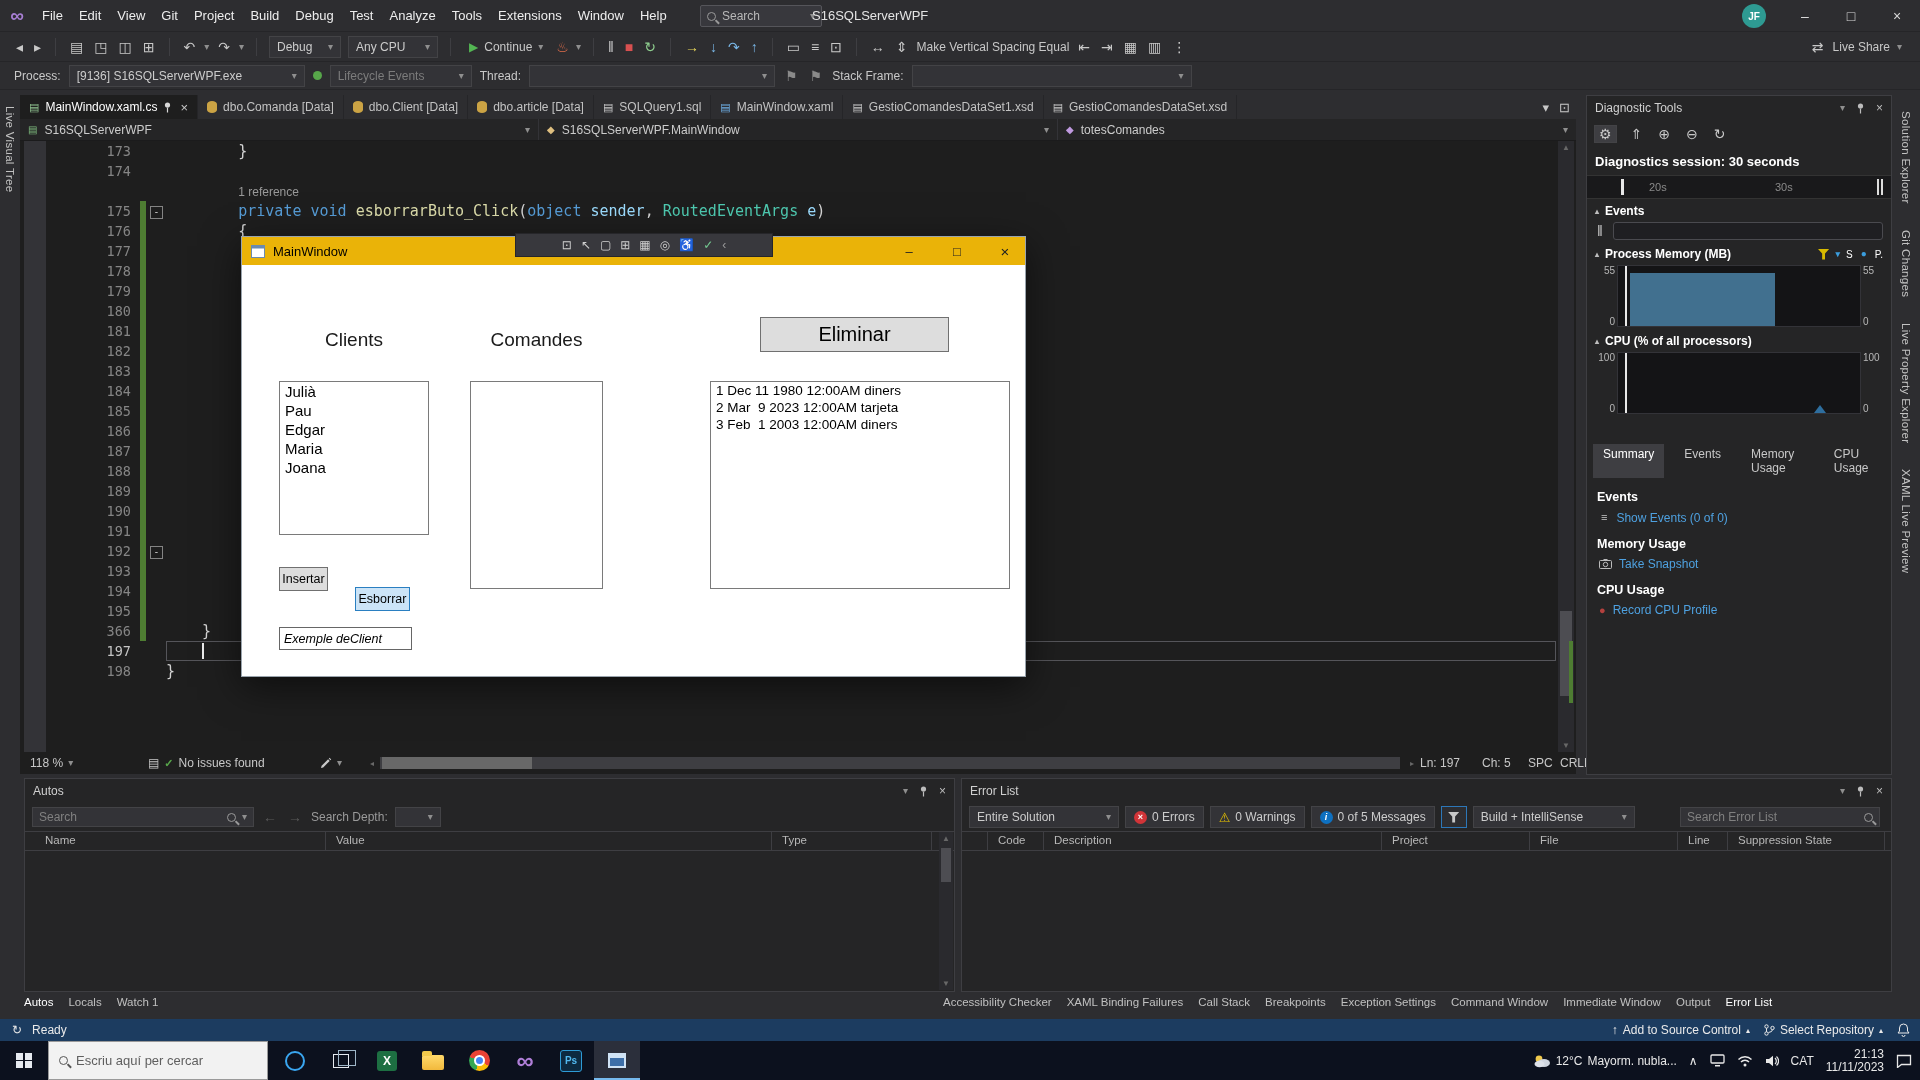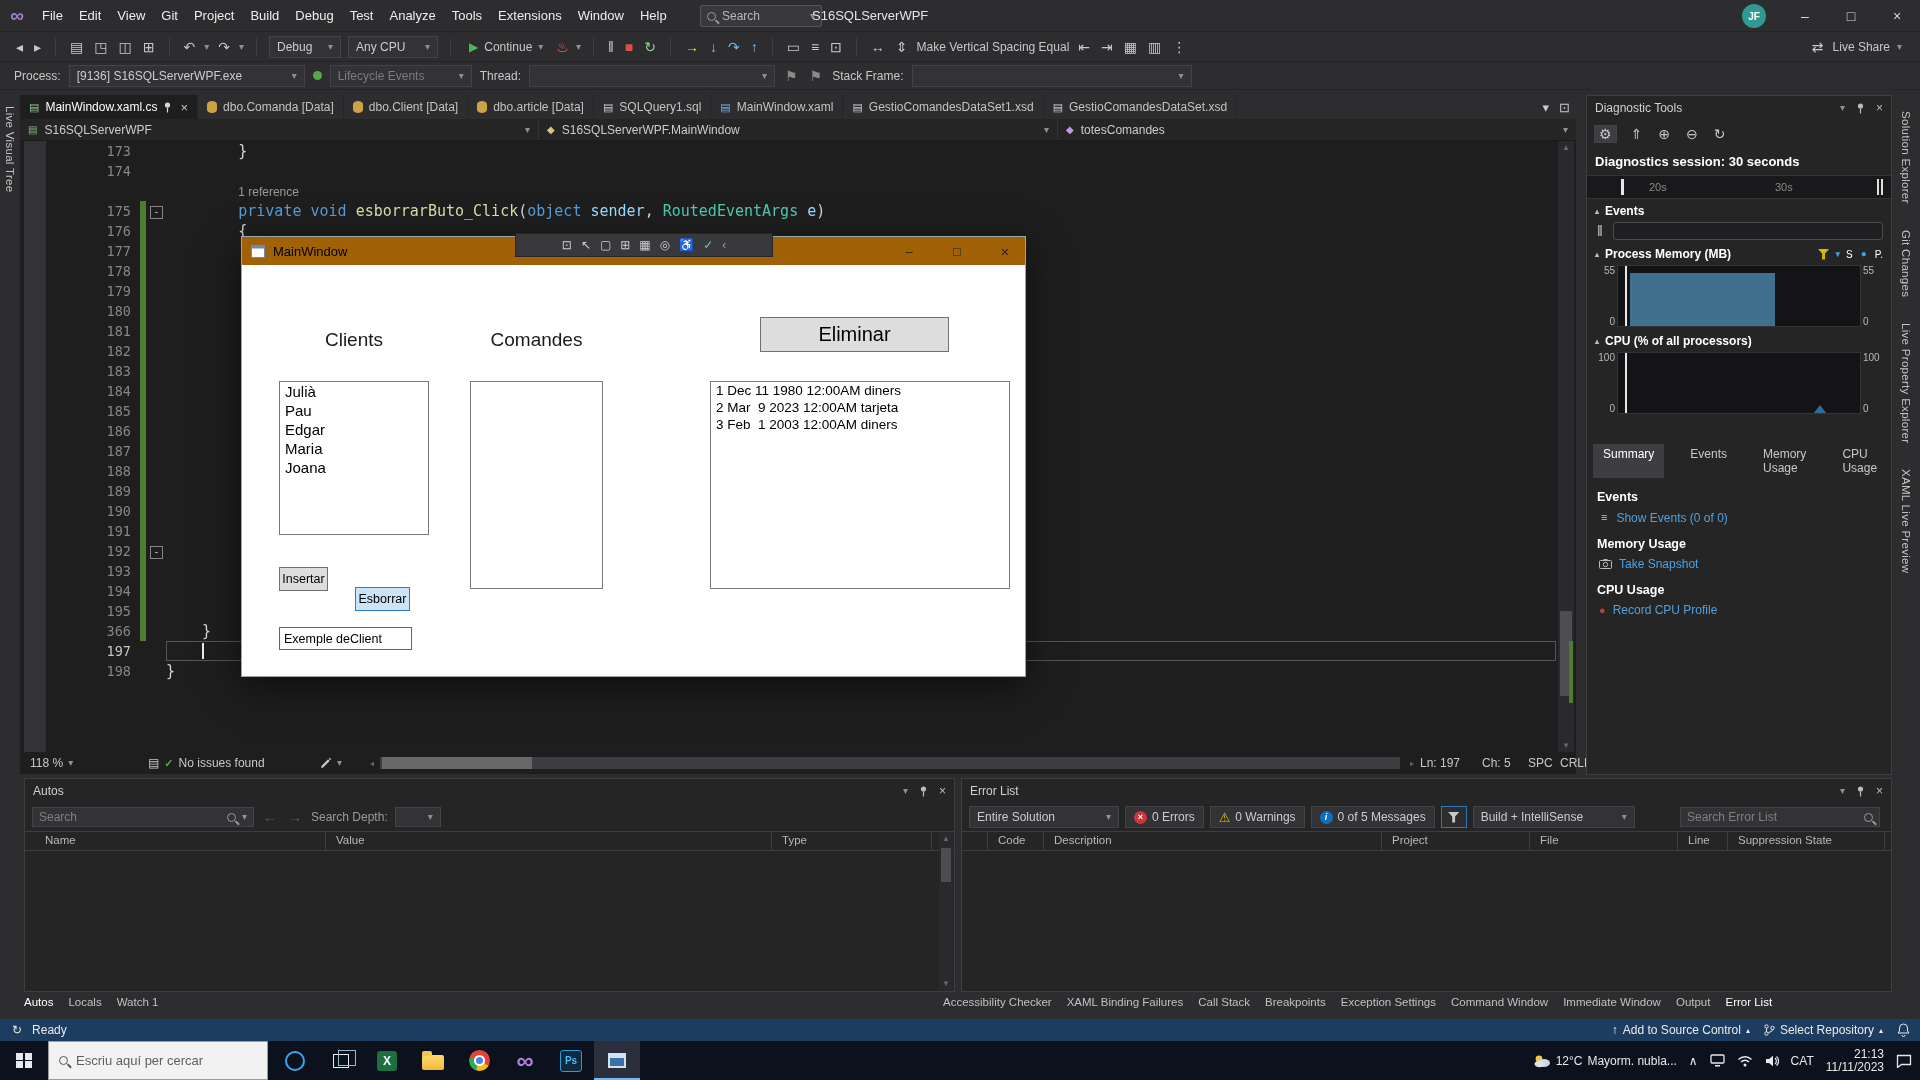--- a/index.html
+++ b/index.html
@@ -131,29 +131,29 @@
 .diag .session{padding:6px 8px 2px;color:#fff;font-weight:bold;font-size:13px}
 .ruler{position:relative;margin:4px 0 0;height:24px;background:#19191b;border-top:1px solid #333;border-bottom:1px solid #333;color:#8a8a8a;font-size:11px}
 .dsec-hdr{display:flex;align-items:center;gap:6px;padding:5px 8px 2px;color:#fff;font-weight:bold;font-size:12px}
 .exp{color:#bdbdbd;font-size:8px}
 .chart-wrap{position:relative;height:62px;margin:2px 4px}
 .chart{position:absolute;left:26px;right:26px;top:0;bottom:0;background:#141416;border:1px solid #333338}
 .axlab{position:absolute;width:24px;color:#b8b8b8;font-size:10px}
 .memfill{position:absolute;left:5%;width:60%;top:12%;bottom:0;background:#41708f}
 .session-line{position:absolute;left:3%;top:0;bottom:0;width:2px;background:#e8e8e8}
 .cpublip{position:absolute;right:14%;bottom:0;width:0;height:0;border-left:6px solid transparent;border-right:6px solid transparent;border-bottom:8px solid #2e6e9e}
-.dtabs{display:flex;gap:16px;padding:4px 6px;margin-top:26px}
+.dtabs{display:flex;gap:10px;padding:4px 6px;margin-top:26px}
 .dtab{padding:3px 10px;color:#c8c8c8;font-size:12px}
 .dtab.on{background:#3e3e42;color:#fff}
 .dsum-title{padding:8px 10px 2px;color:#fff;font-weight:bold;font-size:12.5px}
 .dlink{display:flex;align-items:center;gap:7px;padding:4px 12px;color:#4ea1e0;font-size:12px}
 .track-box{flex:1;height:18px;border:1px solid #4a4a4f;border-radius:3px;background:#1f1f22}
 
 .wpf{position:absolute;left:241px;top:236px;width:785px;height:441px;background:#fff;border:1px solid #9aa4ad;box-shadow:0 10px 36px rgba(0,0,0,.55);z-index:40;color:#000}
-.wpf-title{height:28px;background:#a16207;display:flex;align-items:center;padding-left:9px;gap:8px;font-size:13px;color:#000}
+.wpf-title{height:28px;background:#eab308;display:flex;align-items:center;padding-left:9px;gap:8px;font-size:13px;color:#000}
 .wpf-btn{width:40px;height:28px;display:flex;align-items:center;justify-content:center;color:#222;font-size:13px}
 .wpf-toolbar{position:absolute;left:273px;top:-4px;width:258px;height:24px;background:#38383d;border:1px solid #26262a;display:flex;align-items:center;justify-content:center;gap:9px;color:#d0d0d0;font-size:13px}
 .wpf-label{position:absolute;font-size:19px;color:#1a1a1a;text-align:center}
 .wpf-btn2{position:absolute;background:#dddddd;border:1px solid #707070;color:#000;display:flex;align-items:center;justify-content:center}
 .listbox{position:absolute;background:#fff;border:1px solid #7a7a7a;overflow:hidden}
 .lb-item{font-size:15px;padding:1px 5px;white-space:pre;color:#000}
 .lb-item.small{font-size:13.5px}
 .wpf-textbox{position:absolute;border:1px solid #666;height:23px;padding-left:4px;font-size:12.5px;font-family:"Liberation Sans",sans-serif;color:#000;background:#fff;outline:none}
 .mini-ico{font-size:12px;line-height:1}
 svg{display:block}
@@ -857,21 +857,21 @@
       </div>
     <div class="listbox" style="left:228px;top:144px;width:133px;height:208px"></div>
     <div class="listbox" style="left:468px;top:144px;width:300px;height:208px" id="orders-listbox">
         <div class="lb-item small">1 Dec 11 1980 12:00AM diners</div>
         <div class="lb-item small">2 Mar  9 2023 12:00AM tarjeta</div>
         <div class="lb-item small">3 Feb  1 2003 12:00AM diners</div>
       </div>
 
     <div class="wpf-btn2" style="left:37px;top:330px;width:49px;height:24px;font-size:12.5px">Insertar</div>
     <div class="wpf-btn2" style="left:113px;top:350px;width:55px;height:24px;font-size:12.5px;background:#cce4f7;border-color:#2a7fc1">Esborrar</div>
-    <input class="wpf-textbox" style="left: 37px; top: 390px; width: 133px;" value="Exemple deClient">
+    <input class="wpf-textbox" style="left: 37px; top: 390px; width: 133px; font-style: italic;" value="Exemple deClient">
   </div>
 
   <div class="taskbar">
     <div class="tb-start">
       <span class="ti-start">
           <i></i>
           <i></i>
           <i></i>
           <i></i>
         </span>

